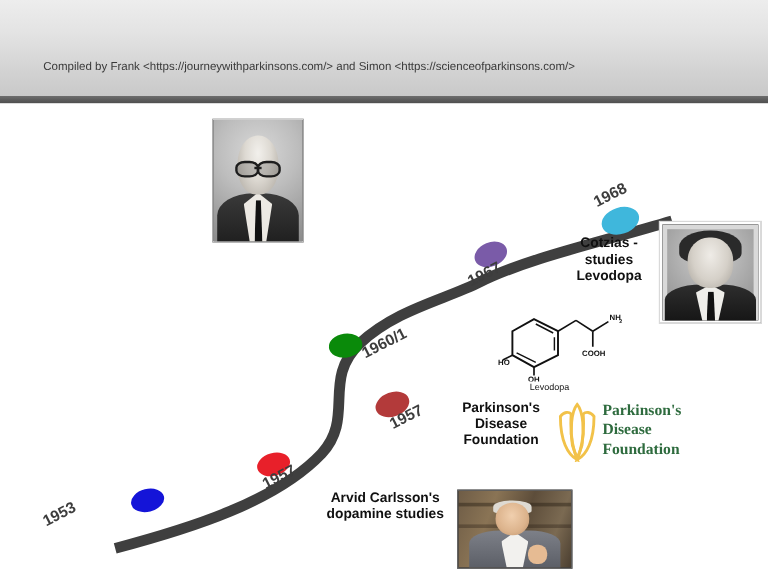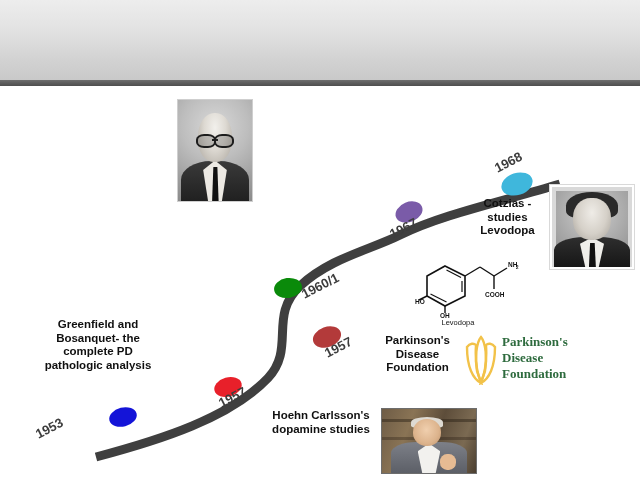--- a/index.html
+++ b/index.html
@@ -164,20 +164,21 @@
     color:#2e6b3e;font-weight:bold;line-height:1.08;
   }
 </style>
 </head>
 <body>
 
 <div class="slide">
 
   <div class="header"></div>
   <div class="header-rule"></div>
+  <div class="subtitle">Compiled by Frank &lt;https://journeywithparkinsons.com/&gt; and Simon &lt;https://scienceofparkinsons.com/&gt;</div>
 
   <svg class="timeline-svg" viewBox="0 0 640 394">
     <path d="M 96,347 C 160,330 230,308 268,268 C 296,238 268,206 300,176 C 330,148 370,140 400,125 C 440,105 500,92 560,74" fill="none" stroke="#3f3f3f" stroke-width="9" stroke-linecap="butt" transform="translate(0,24)"></path>
   </svg>
 
   <svg style="position:absolute;left:0;top:0;width:640px;height:480px;" viewBox="0 0 640 480">
     <ellipse cx="123" cy="417" rx="14" ry="9.5" fill="#1414d8" transform="rotate(-14 123 417)"></ellipse>
     <ellipse cx="228" cy="387" rx="14" ry="9.5" fill="#e8202a" transform="rotate(-16 228 387)"></ellipse>
     <ellipse cx="327" cy="337" rx="14.5" ry="10" fill="#b33a3a" transform="rotate(-20 327 337)"></ellipse>
     <ellipse cx="288" cy="288" rx="14" ry="10" fill="#0a8a0a" transform="rotate(-8 288 288)"></ellipse>
@@ -185,26 +186,22 @@
     <ellipse cx="517" cy="184" rx="16" ry="11" fill="#3fb7dc" transform="rotate(-18 517 184)"></ellipse>
   </svg>
 
   <div class="date" style="left:33px;top:428px;transform:rotate(-27deg);">1953</div>
   <div class="date" style="left:216px;top:397px;transform:rotate(-27deg);">1957</div>
   <div class="date" style="left:322px;top:347px;transform:rotate(-27deg);">1957</div>
   <div class="date" style="left:299px;top:288px;transform:rotate(-27deg);">1960/1</div>
   <div class="date" style="left:387px;top:228px;transform:rotate(-27deg);">1967</div>
   <div class="date" style="left:492px;top:162px;transform:rotate(-27deg);">1968</div>
 
-  <div class="cap" style="left:18px;top:318px;width:160px;font-size:11.5px;">Greenfield and
-Bosanquet- the
-complete PD
-pathologic analysis</div>
-
-  <div class="cap" style="left:262px;top:409px;width:118px;font-size:11.5px;">Hoehn Carlsson's
+
+  <div class="cap" style="left:262px;top:409px;width:118px;font-size:11.5px;">Arvid Carlsson's
 dopamine studies</div>
 
 
 
   <div class="cap" style="left:455px;top:197px;width:105px;font-size:11.5px;">Cotzias -
 studies
 Levodopa</div>
 
   <div class="cap" style="left:370px;top:334px;width:95px;font-size:11.5px;">Parkinson's
 Disease

